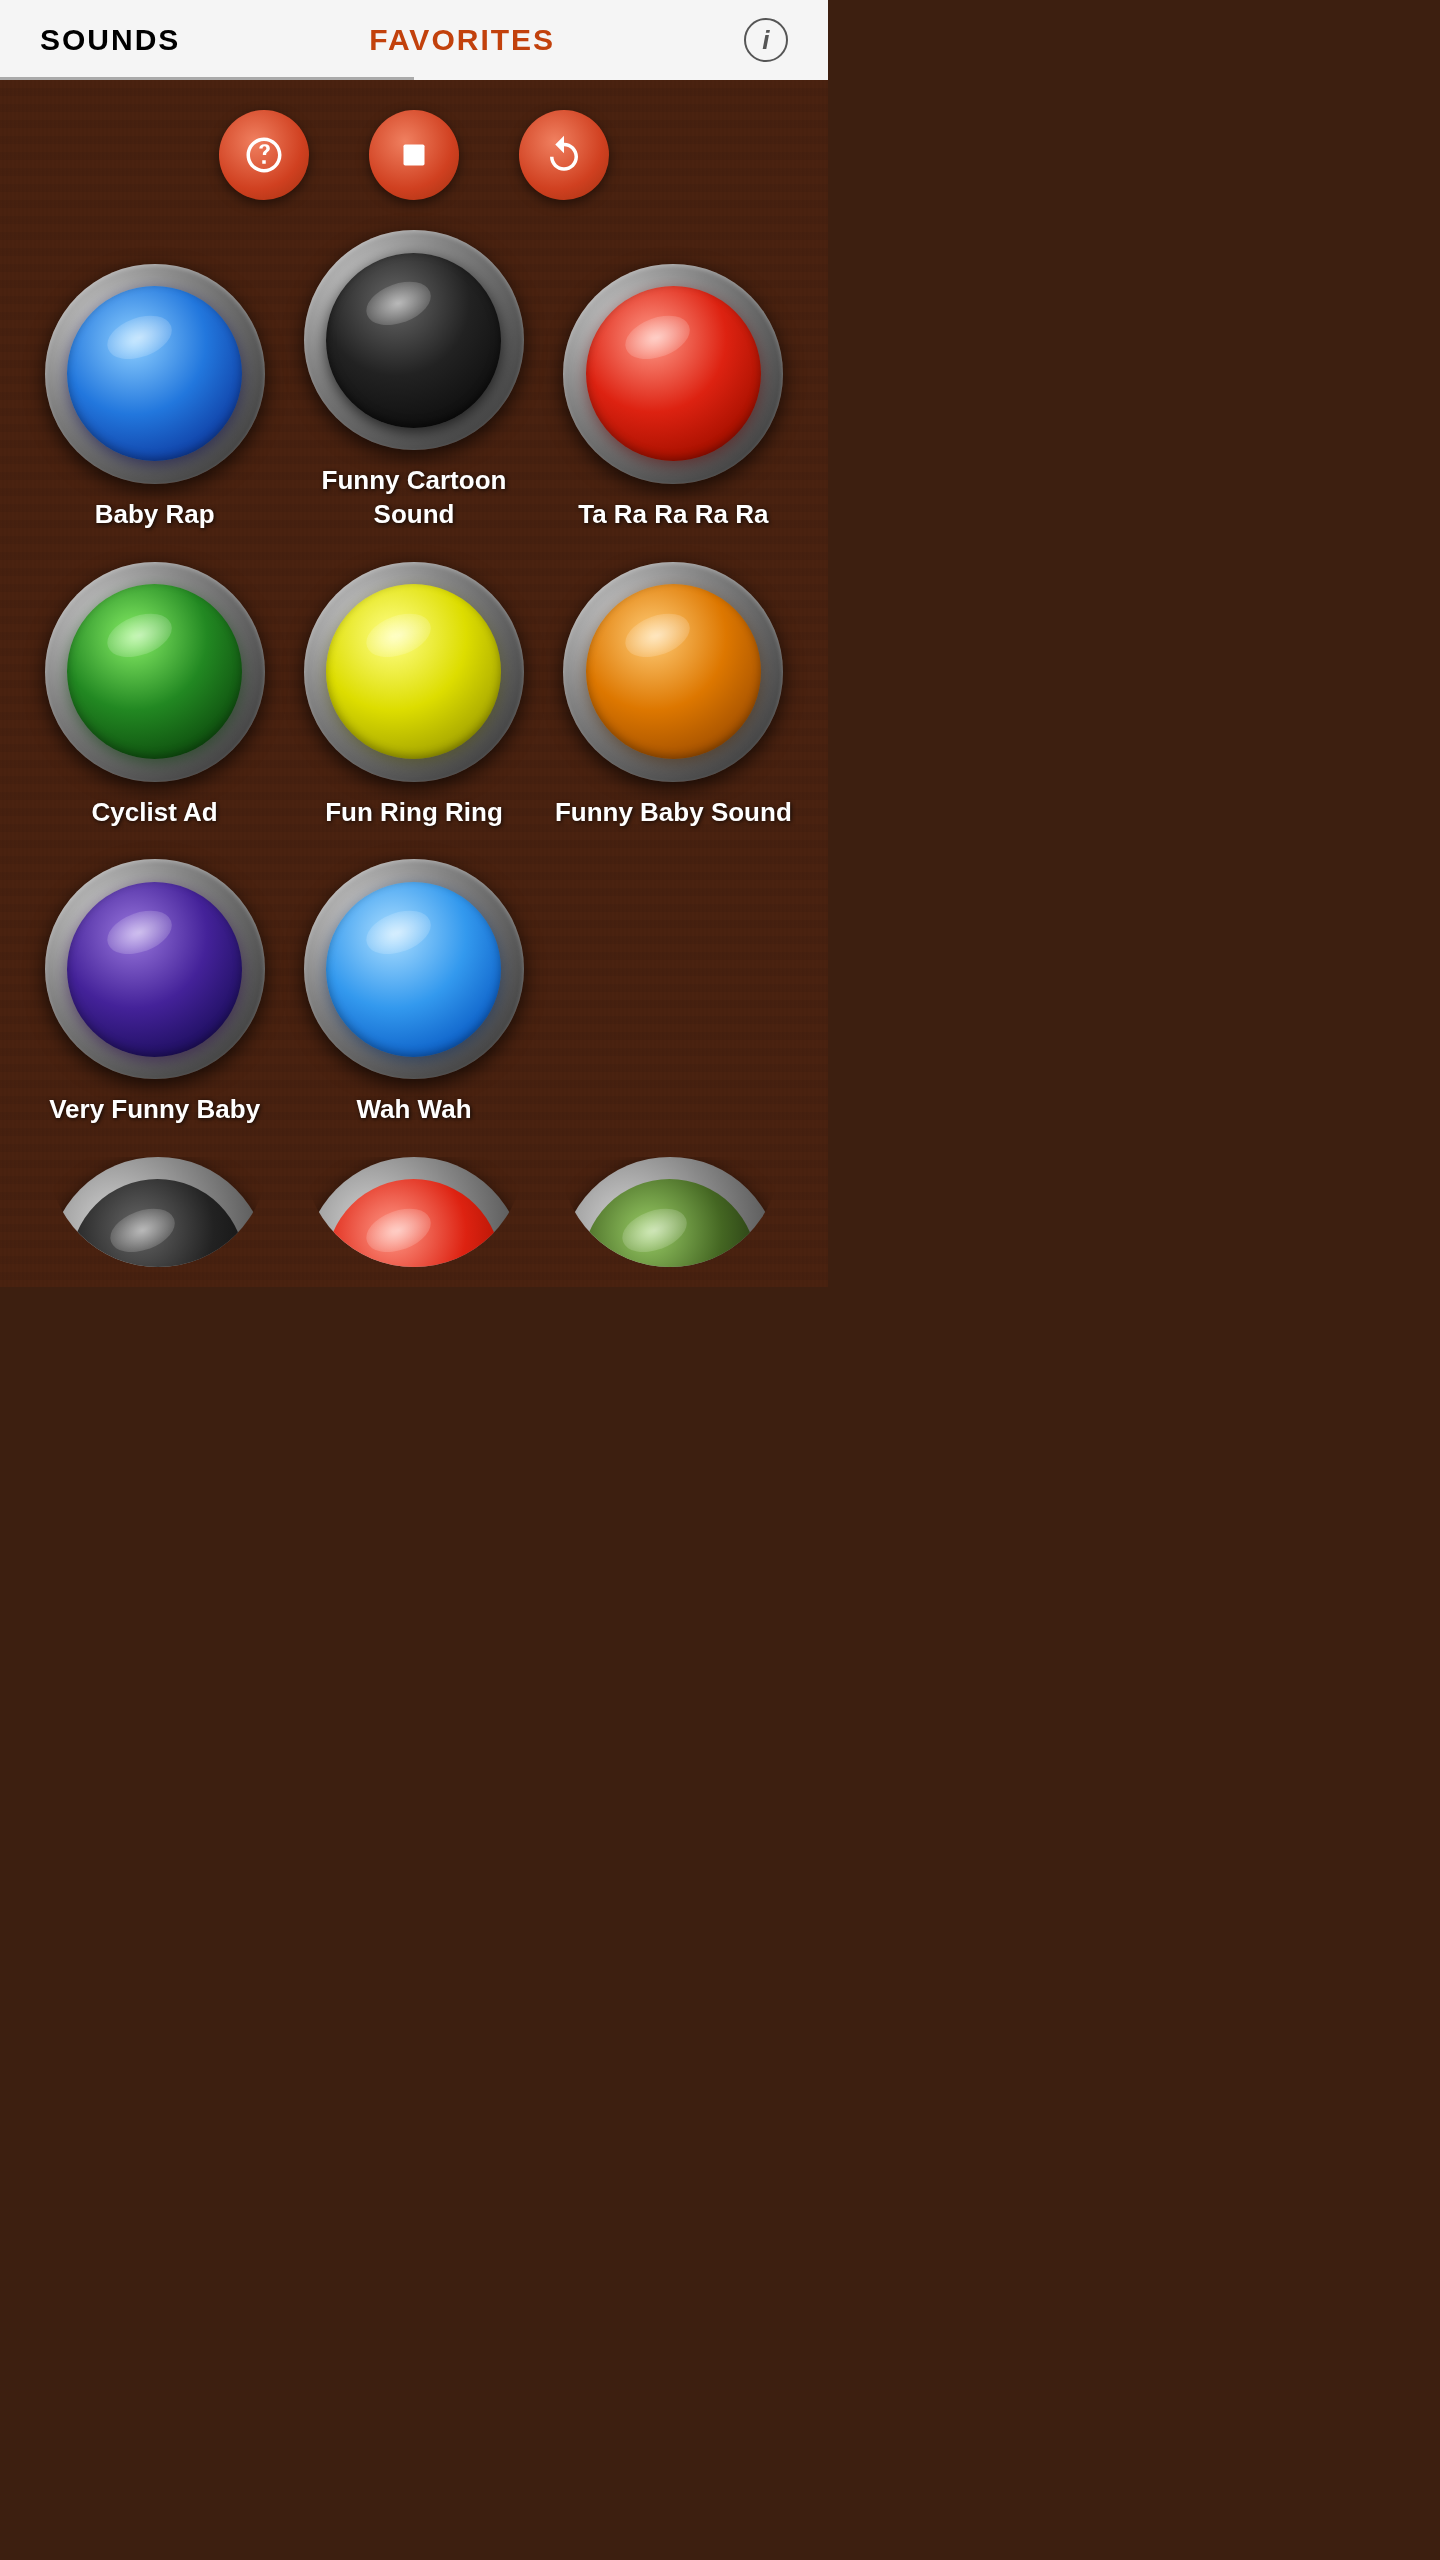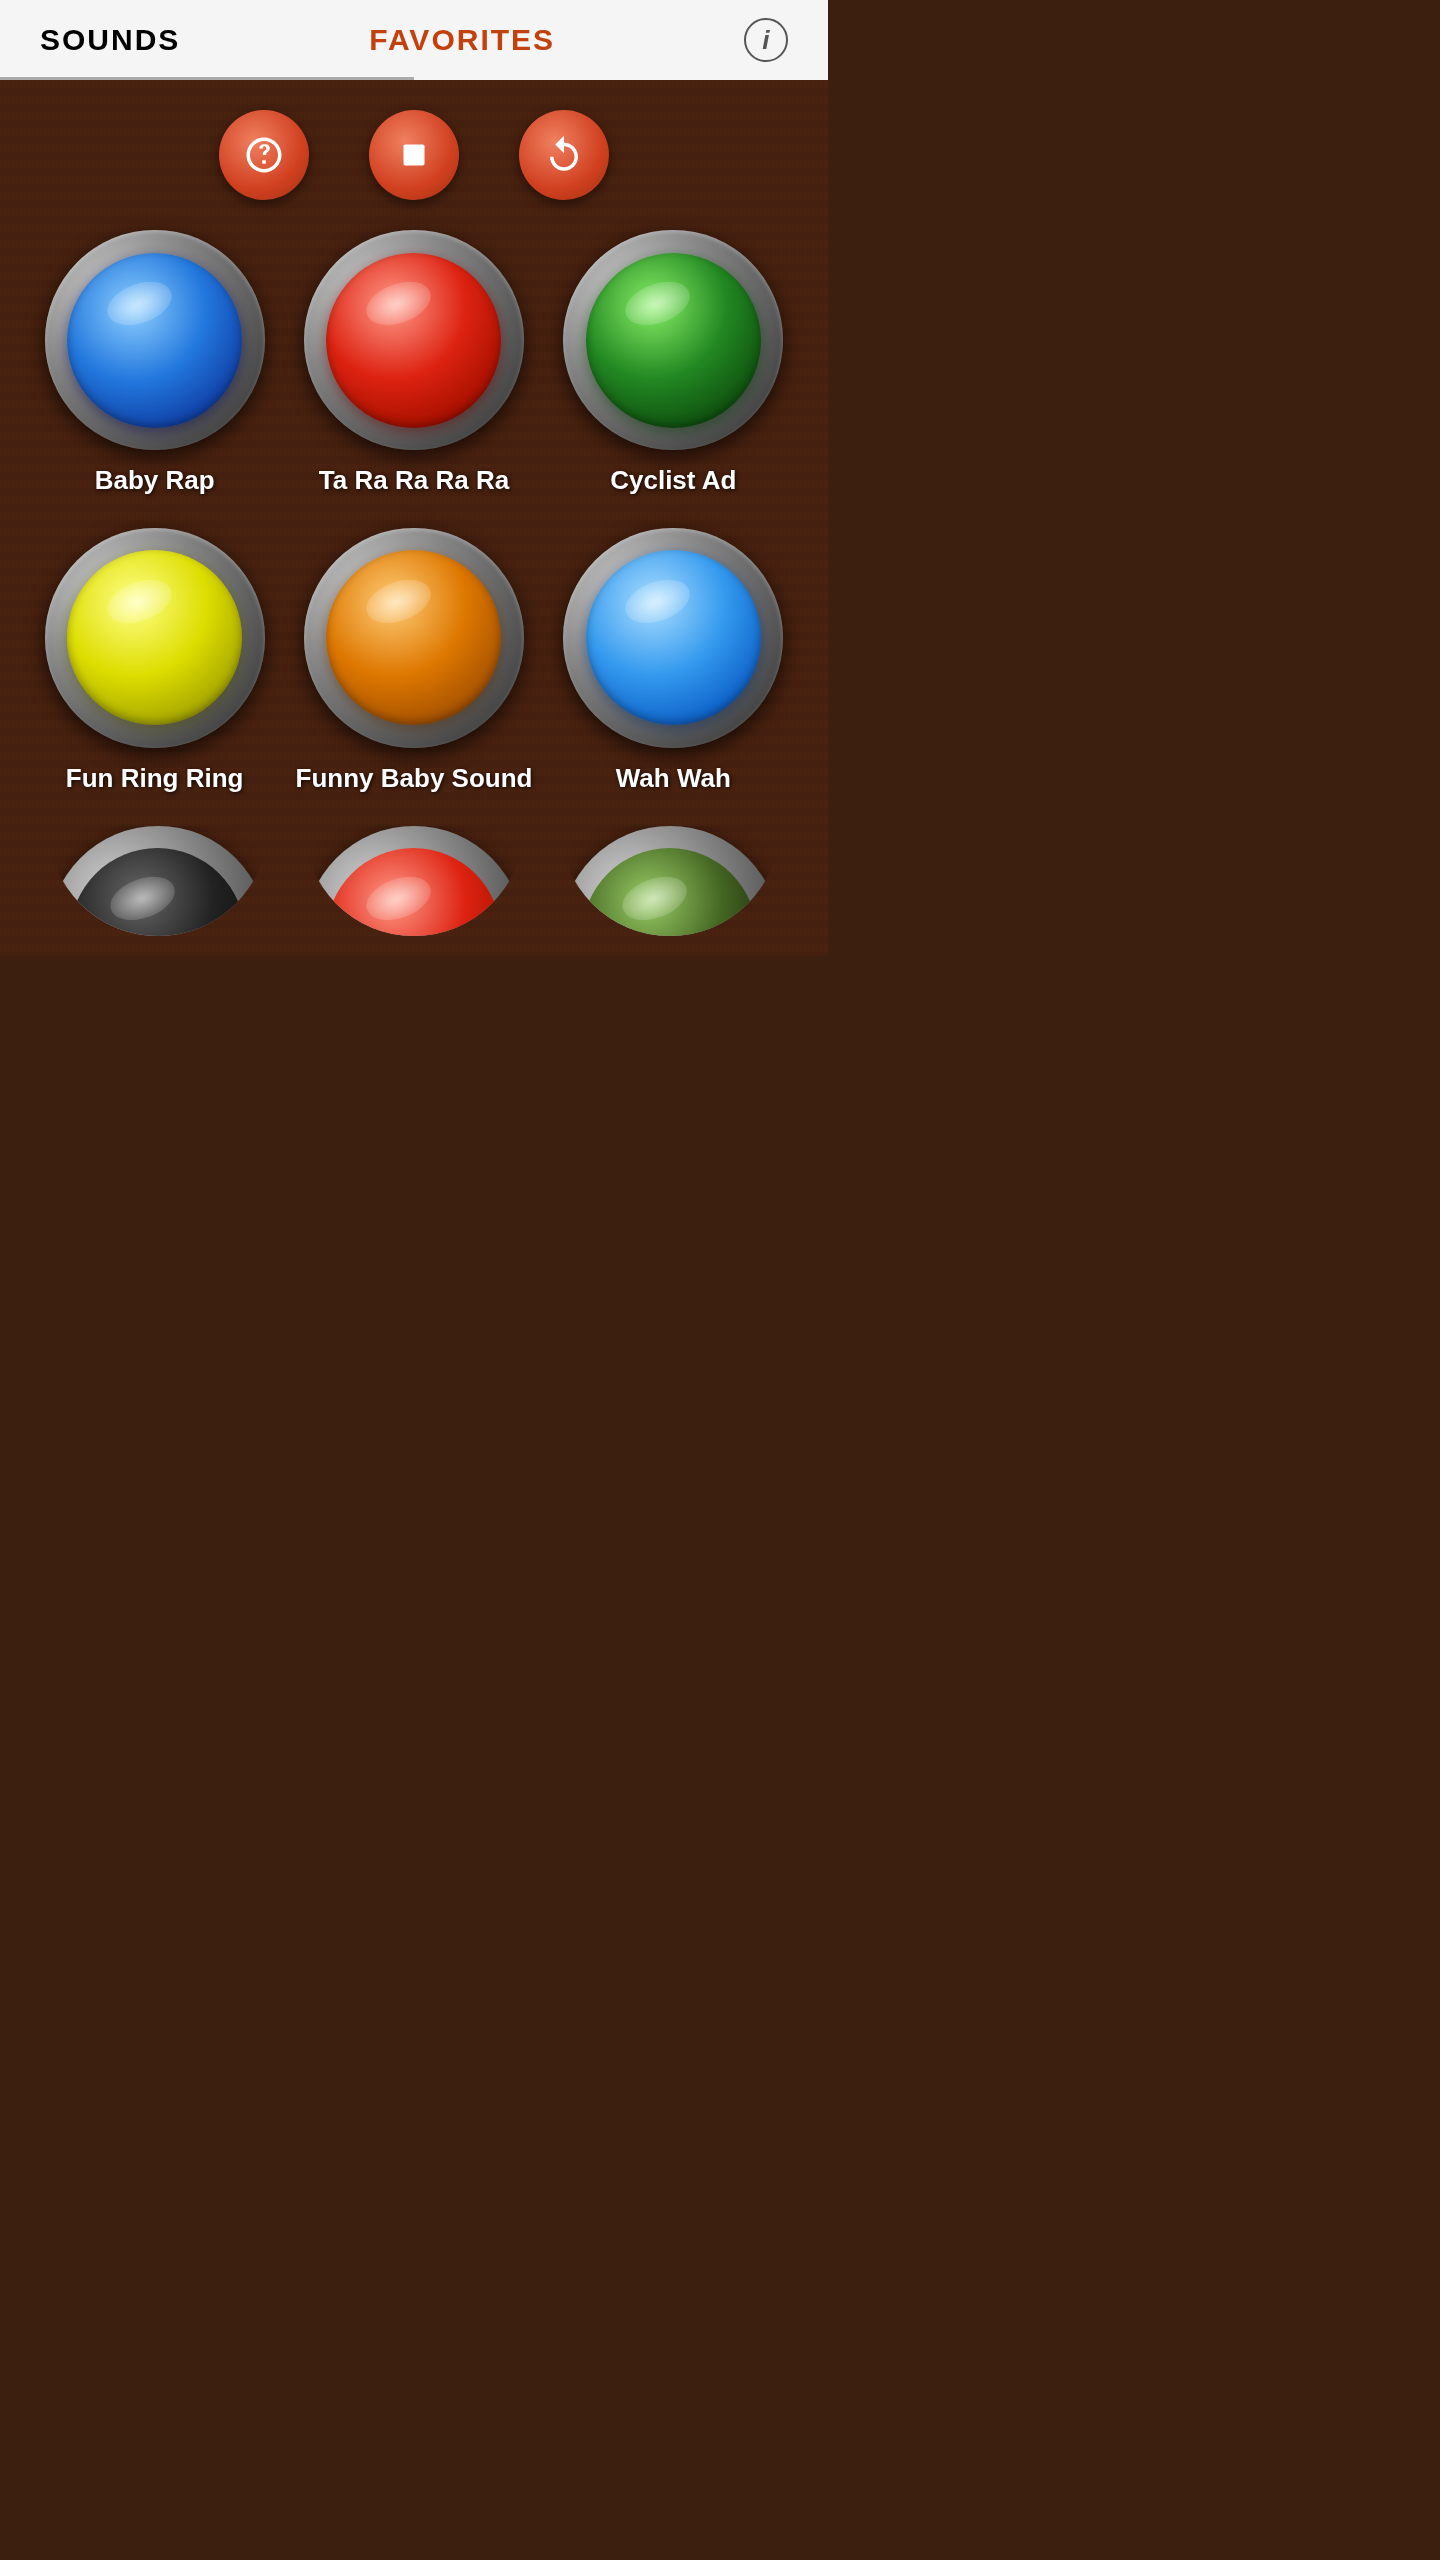--- a/index.html
+++ b/index.html
@@ -318,20 +318,26 @@
 
   <div class="sounds-grid">
 
     <div class="sound-item">
       <div class="sound-btn btn-blue">
         <div class="sound-btn-inner"></div>
       </div>
       <span class="sound-label">Baby Rap</span>
     </div>
 
+    <div class="sound-item">
+      <div class="sound-btn btn-black">
+        <div class="sound-btn-inner"></div>
+      </div>
+      <span class="sound-label">Funny Cartoon Sound</span>
+    </div>
 
     <div class="sound-item">
       <div class="sound-btn btn-red">
         <div class="sound-btn-inner"></div>
       </div>
       <span class="sound-label">Ta Ra Ra Ra Ra</span>
     </div>
 
     <div class="sound-item">
       <div class="sound-btn btn-green">
@@ -348,20 +354,26 @@
     </div>
 
 
     <div class="sound-item">
       <div class="sound-btn btn-orange">
         <div class="sound-btn-inner"></div>
       </div>
       <span class="sound-label">Funny Baby Sound</span>
     </div>
 
+    <div class="sound-item">
+      <div class="sound-btn btn-purple">
+        <div class="sound-btn-inner"></div>
+      </div>
+      <span class="sound-label">Very Funny Baby</span>
+    </div>
 
     <div class="sound-item">
       <div class="sound-btn btn-lightblue">
         <div class="sound-btn-inner"></div>
       </div>
       <span class="sound-label">Wah Wah</span>
     </div>
 
   </div>
 

